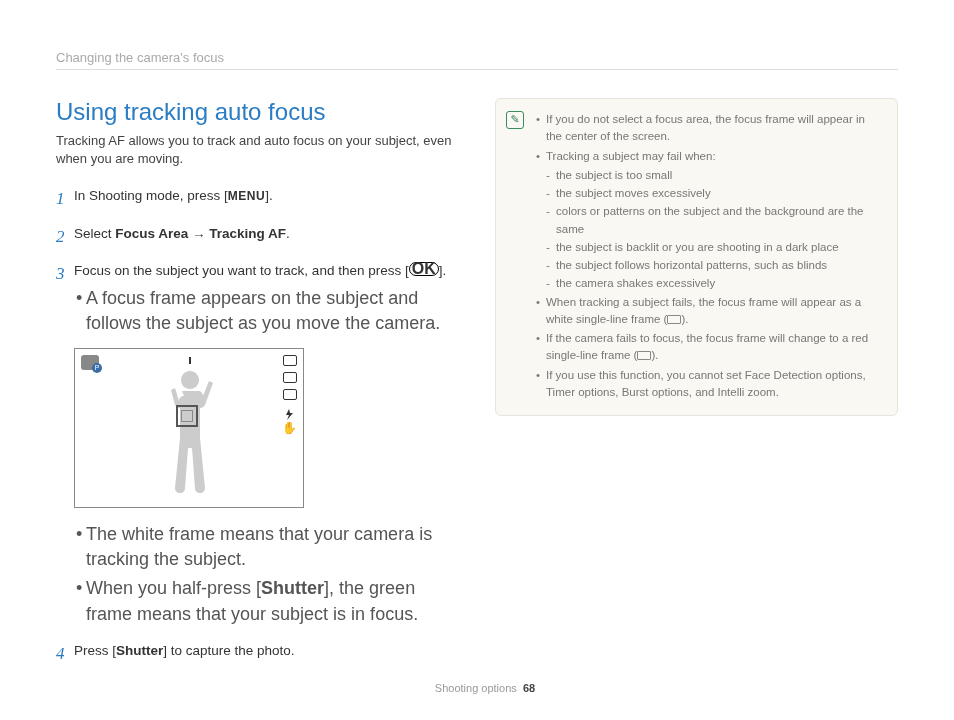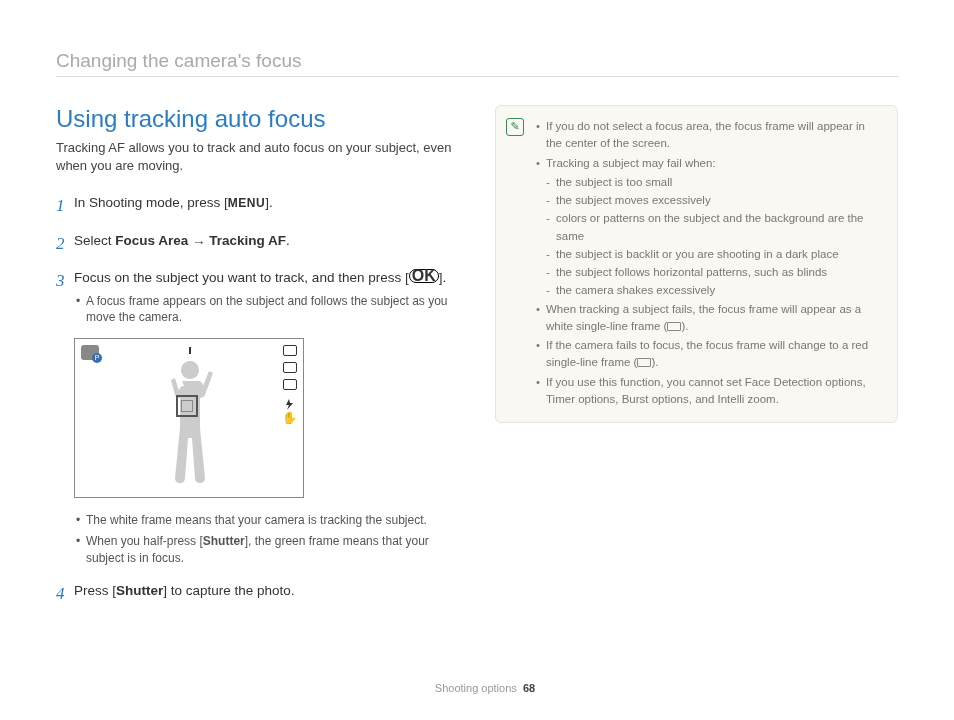--- a/index.html
+++ b/index.html
@@ -6,21 +6,21 @@
     body {
       width: 954px;
       height: 720px;
       background: #ffffff;
       font-family: Arial, Helvetica, sans-serif;
       color: #333;
       position: relative;
       padding: 50px 56px 30px 56px;
     }
     .header-crumb {
-      font-size: 19px;
+      font-size: 13px;
       color: #aaa;
       font-weight: 300;
       margin-bottom: 4px;
     }
     .header-rule {
       border: none;
       border-top: 1px solid #ddd;
       margin-bottom: 28px;
     }
     .columns {
@@ -67,21 +67,21 @@
       font-weight: 900;
       border: 1.5px solid #000;
       border-radius: 7px;
       padding: 0 2px;
       font-size: 16px;
       display: inline-block;
       line-height: 12px;
       vertical-align: 1px;
     }
     .sub-bullet {
-      font-size: 12px;
+      font-size: 18px;
       color: #555;
       padding-left: 12px;
       position: relative;
       margin-top: 4px;
       line-height: 1.4;
     }
     .sub-bullet::before {
       content: "•";
       position: absolute;
       left: 2px;

